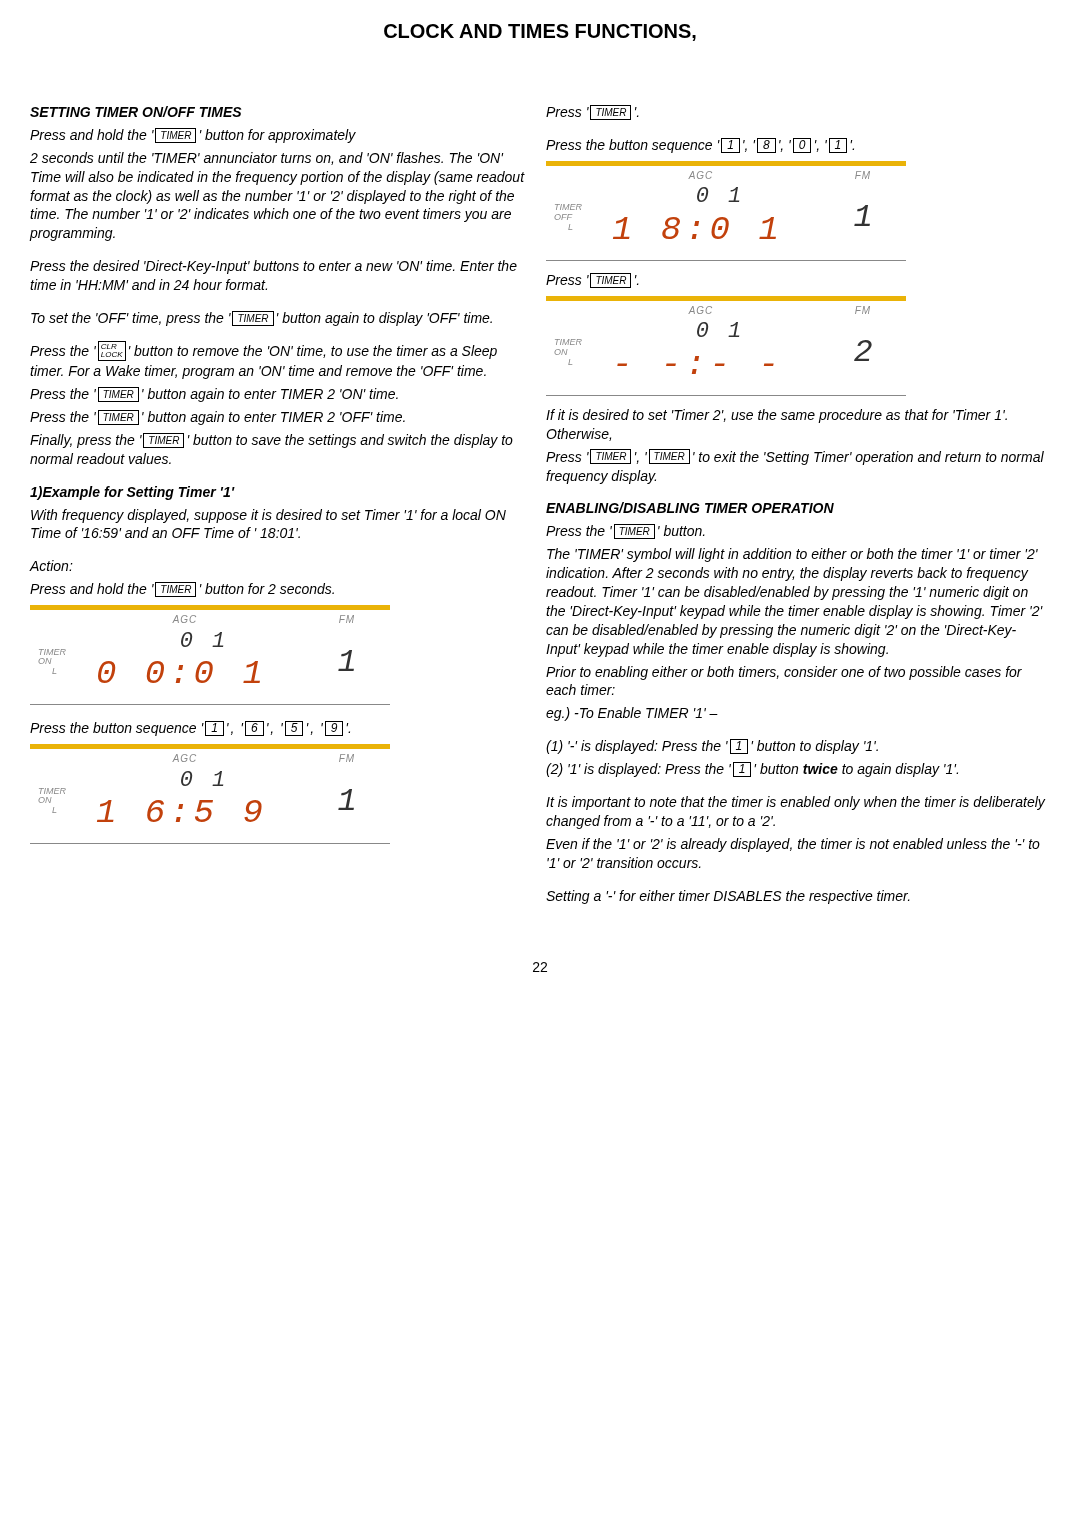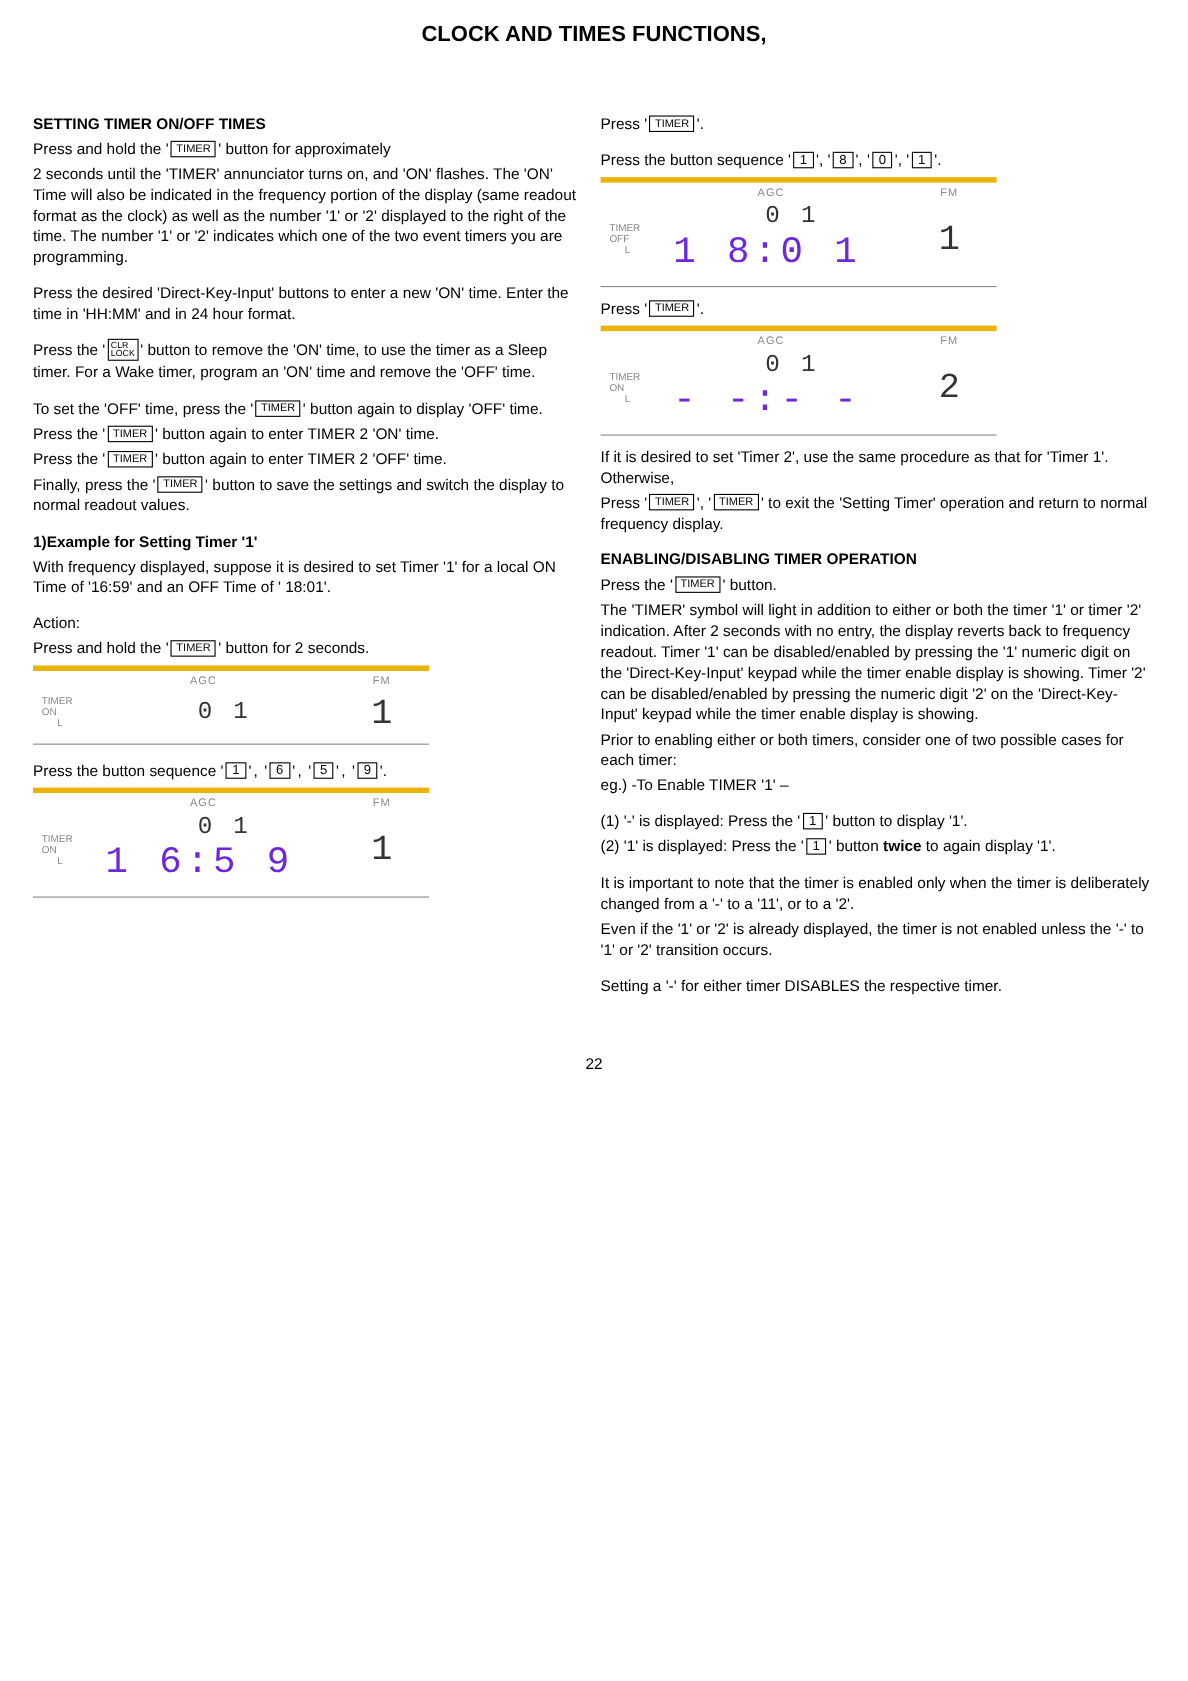--- a/index.html
+++ b/index.html
@@ -17,20 +17,21 @@
   }
   h1.title {
     font-size: 20px;
     font-weight: bold;
     text-align: center;
     margin: 0 0 60px 0;
   }
   .cols {
     display: flex;
     gap: 12px;
+    font-style: italic;
   }
   .col {
     flex: 1 1 50%;
     font-size: 14px;
     line-height: 1.35;
   }
   .sect-head {
     font-weight: bold;
     font-size: 14px;
     margin: 0 0 4px 0;
@@ -96,21 +97,21 @@
     font-family: "Courier New", monospace;
     font-size: 22px;
     letter-spacing: 3px;
     color:#333;
     text-align:center;
   }
   .lcd-big {
     font-family: "Courier New", monospace;
     font-size: 34px;
     letter-spacing: 4px;
-    color:#6d28d9;
+    color:#c2410c;
     margin-top:-4px;
   }
   .lcd-right {
     width: 70px;
     font-family: "Courier New", monospace;
     font-size: 32px;
     text-align: center;
     color:#333;
   }
   .pgnum {
@@ -132,29 +133,29 @@
       <p>
         <span>Press and hold the </span>
         '<span class="btn">TIMER</span>'
         <span> button for approximately</span>
       </p>
       <p>2 seconds until the 'TIMER' annunciator turns on, and 'ON' flashes. The 'ON' Time will also be indicated in the frequency portion of the display (same readout format as the clock) as well as the number '1' or '2' displayed to the right of the time. The number '1' or '2' indicates which one of the two event timers you are programming.</p>
 
       <p class="para-gap">Press the desired 'Direct-Key-Input' buttons to enter a new 'ON' time. Enter the time in 'HH:MM' and in 24 hour format.</p>
 
       <p class="para-gap">
+        <span>To set the 'OFF' time, press the </span>
+        '<span class="btn">TIMER</span>'
+        <span> button again to display 'OFF' time.</span>
+      </p>
+
+      <p class="para-gap">
         <span>Press the </span>
         '<span class="btn clr">CLR<br>LOCK</span>'
         <span> button to remove the 'ON' time, to use the timer as a Sleep timer. For a Wake timer, program an 'ON' time and remove the 'OFF' time.</span>
-      </p>
-
-      <p class="para-gap">
-        <span>To set the 'OFF' time, press the </span>
-        '<span class="btn">TIMER</span>'
-        <span> button again to display 'OFF' time.</span>
       </p>
 
       <p>
         <span>Press the </span>
         '<span class="btn">TIMER</span>'
         <span> button again to enter TIMER 2 'ON' time.</span>
       </p>
       <p>
         <span>Press the </span>
         '<span class="btn">TIMER</span>'
@@ -181,20 +182,21 @@
           <span class="agc">AGC</span>
           <span class="fm">FM</span>
         </div>
         <div class="lcd-body">
           <div class="lcd-left">
             <div>TIMER<br>ON</div>
             <div class="l2">L</div>
           </div>
           <div class="lcd-center">
             <div class="lcd-small">0 1</div>
+            <div class="lcd-big">0 0:0 1</div>
           </div>
           <div class="lcd-right">1</div>
         </div>
       </div>
 
       <p class="para-gap">
         <span>Press the button sequence </span>
         '<span class="btn k">1</span>'<span class="sep">,</span>
         '<span class="btn k">6</span>'<span class="sep">,</span>
         '<span class="btn k">5</span>'<span class="sep">,</span>

